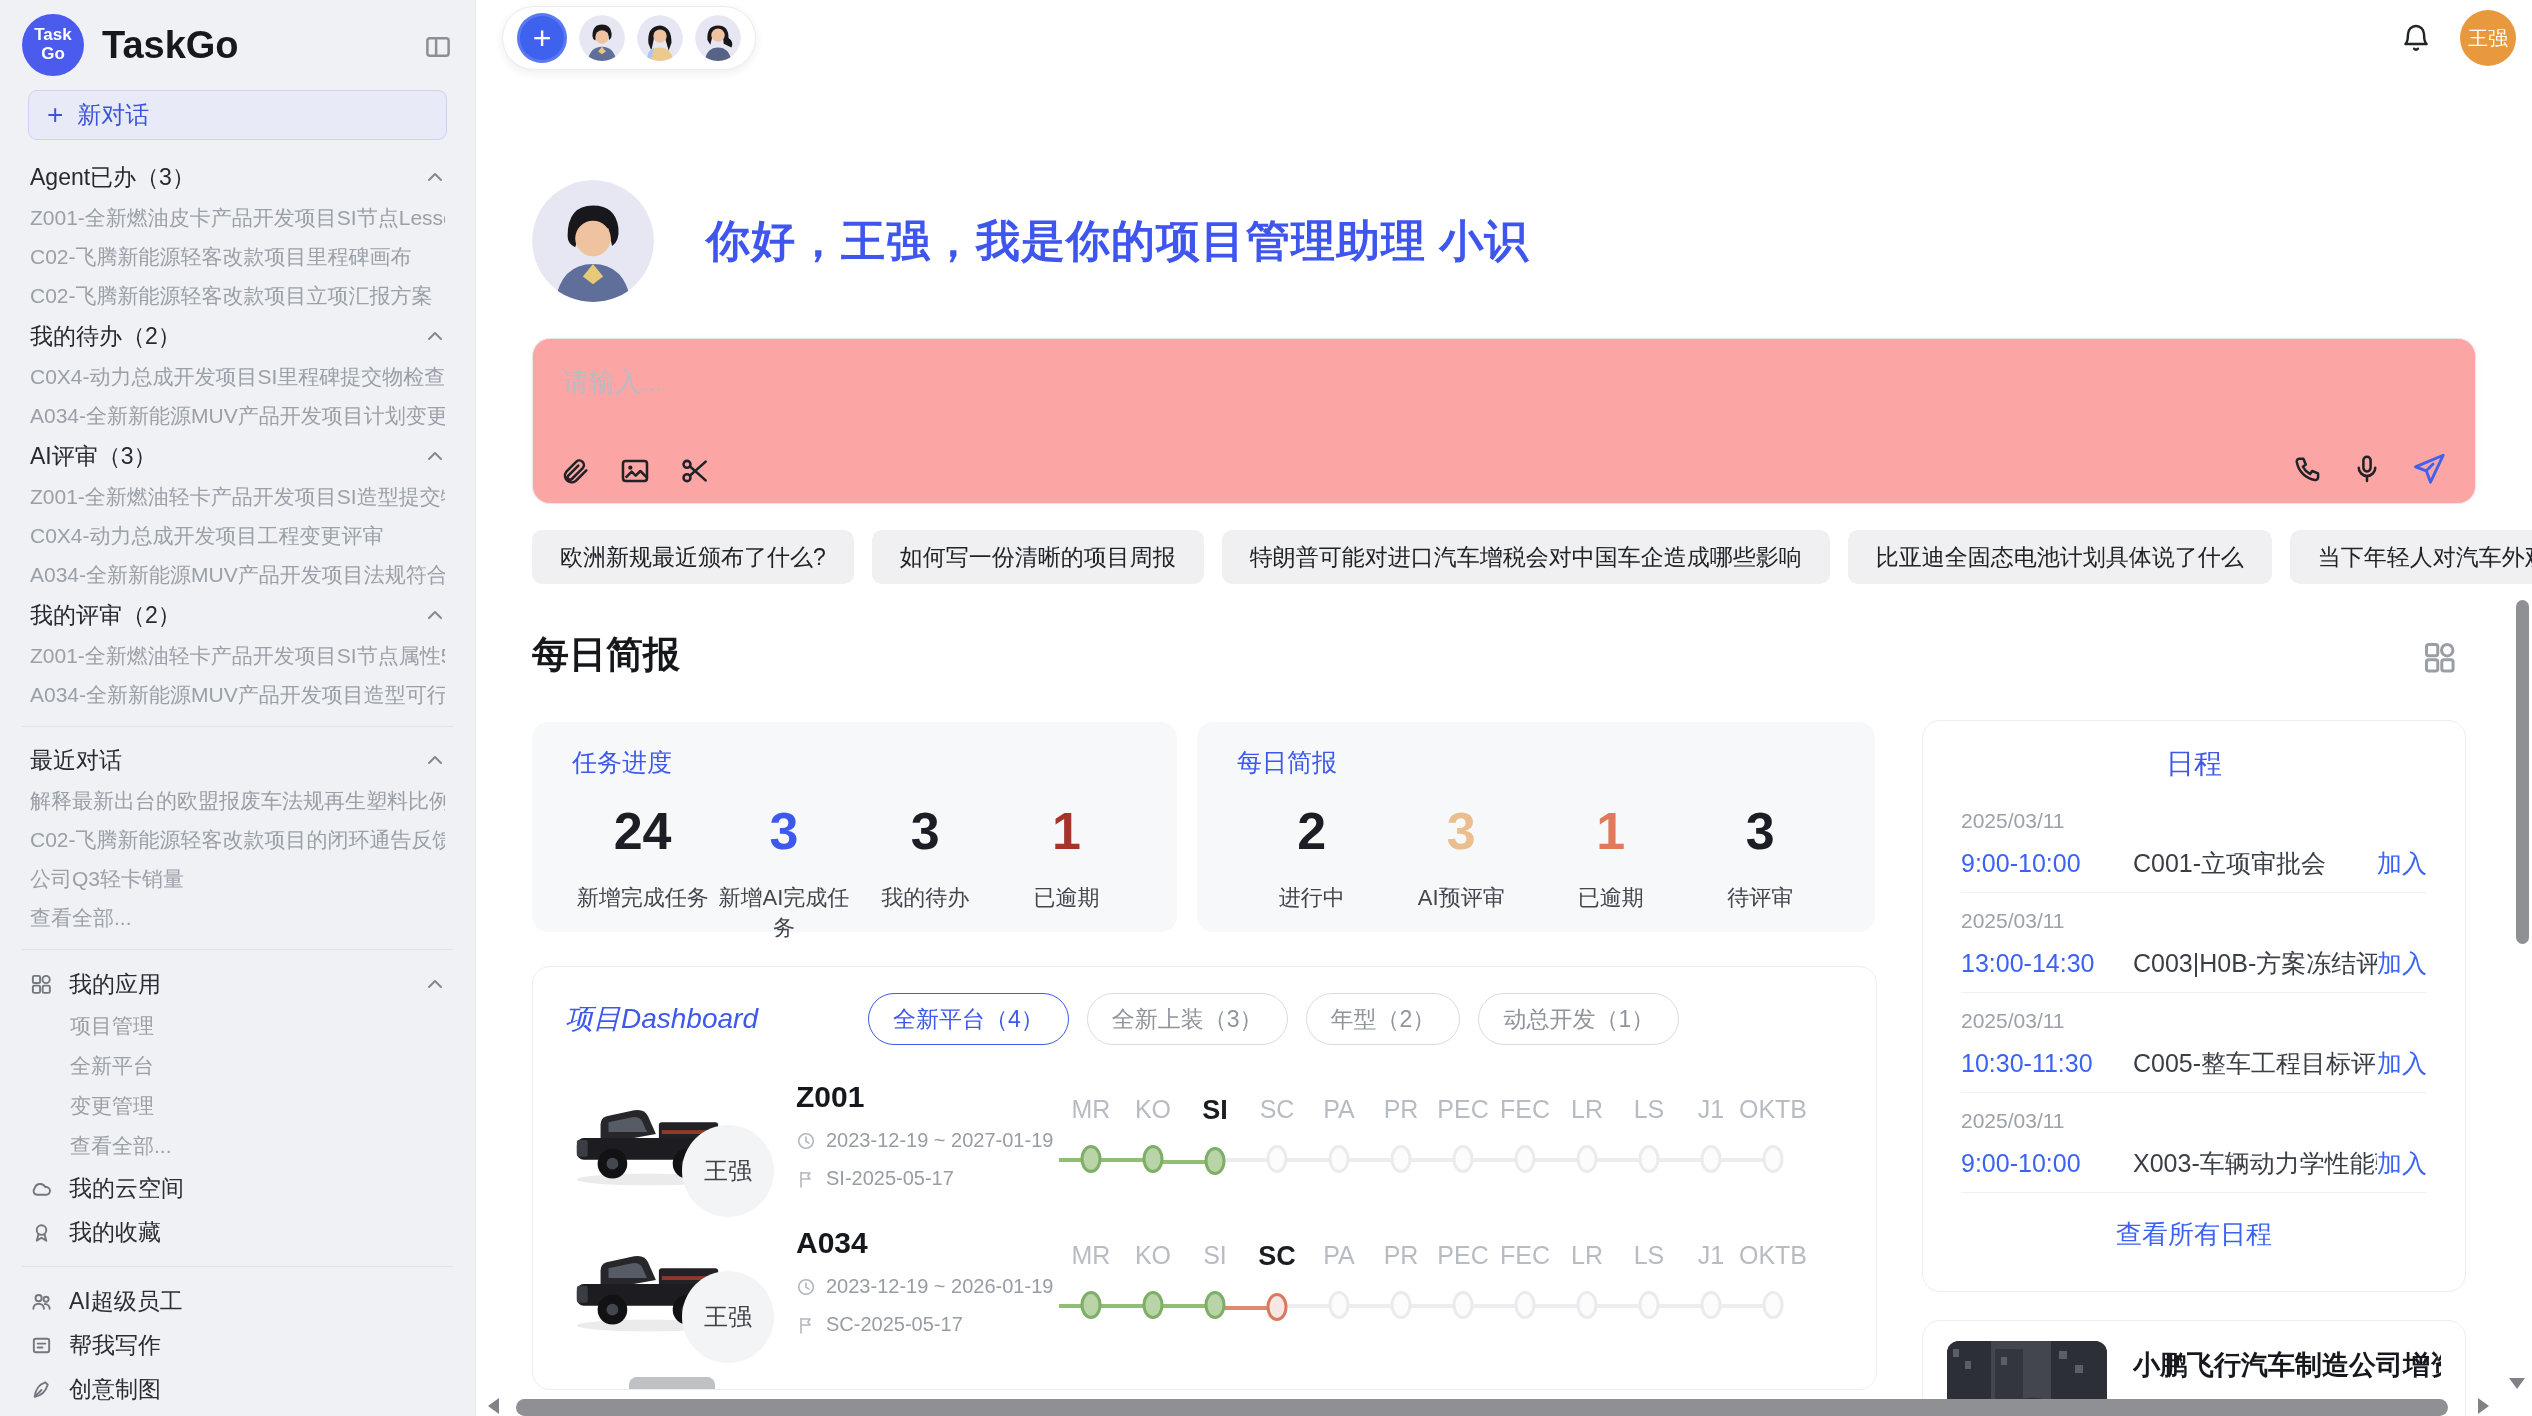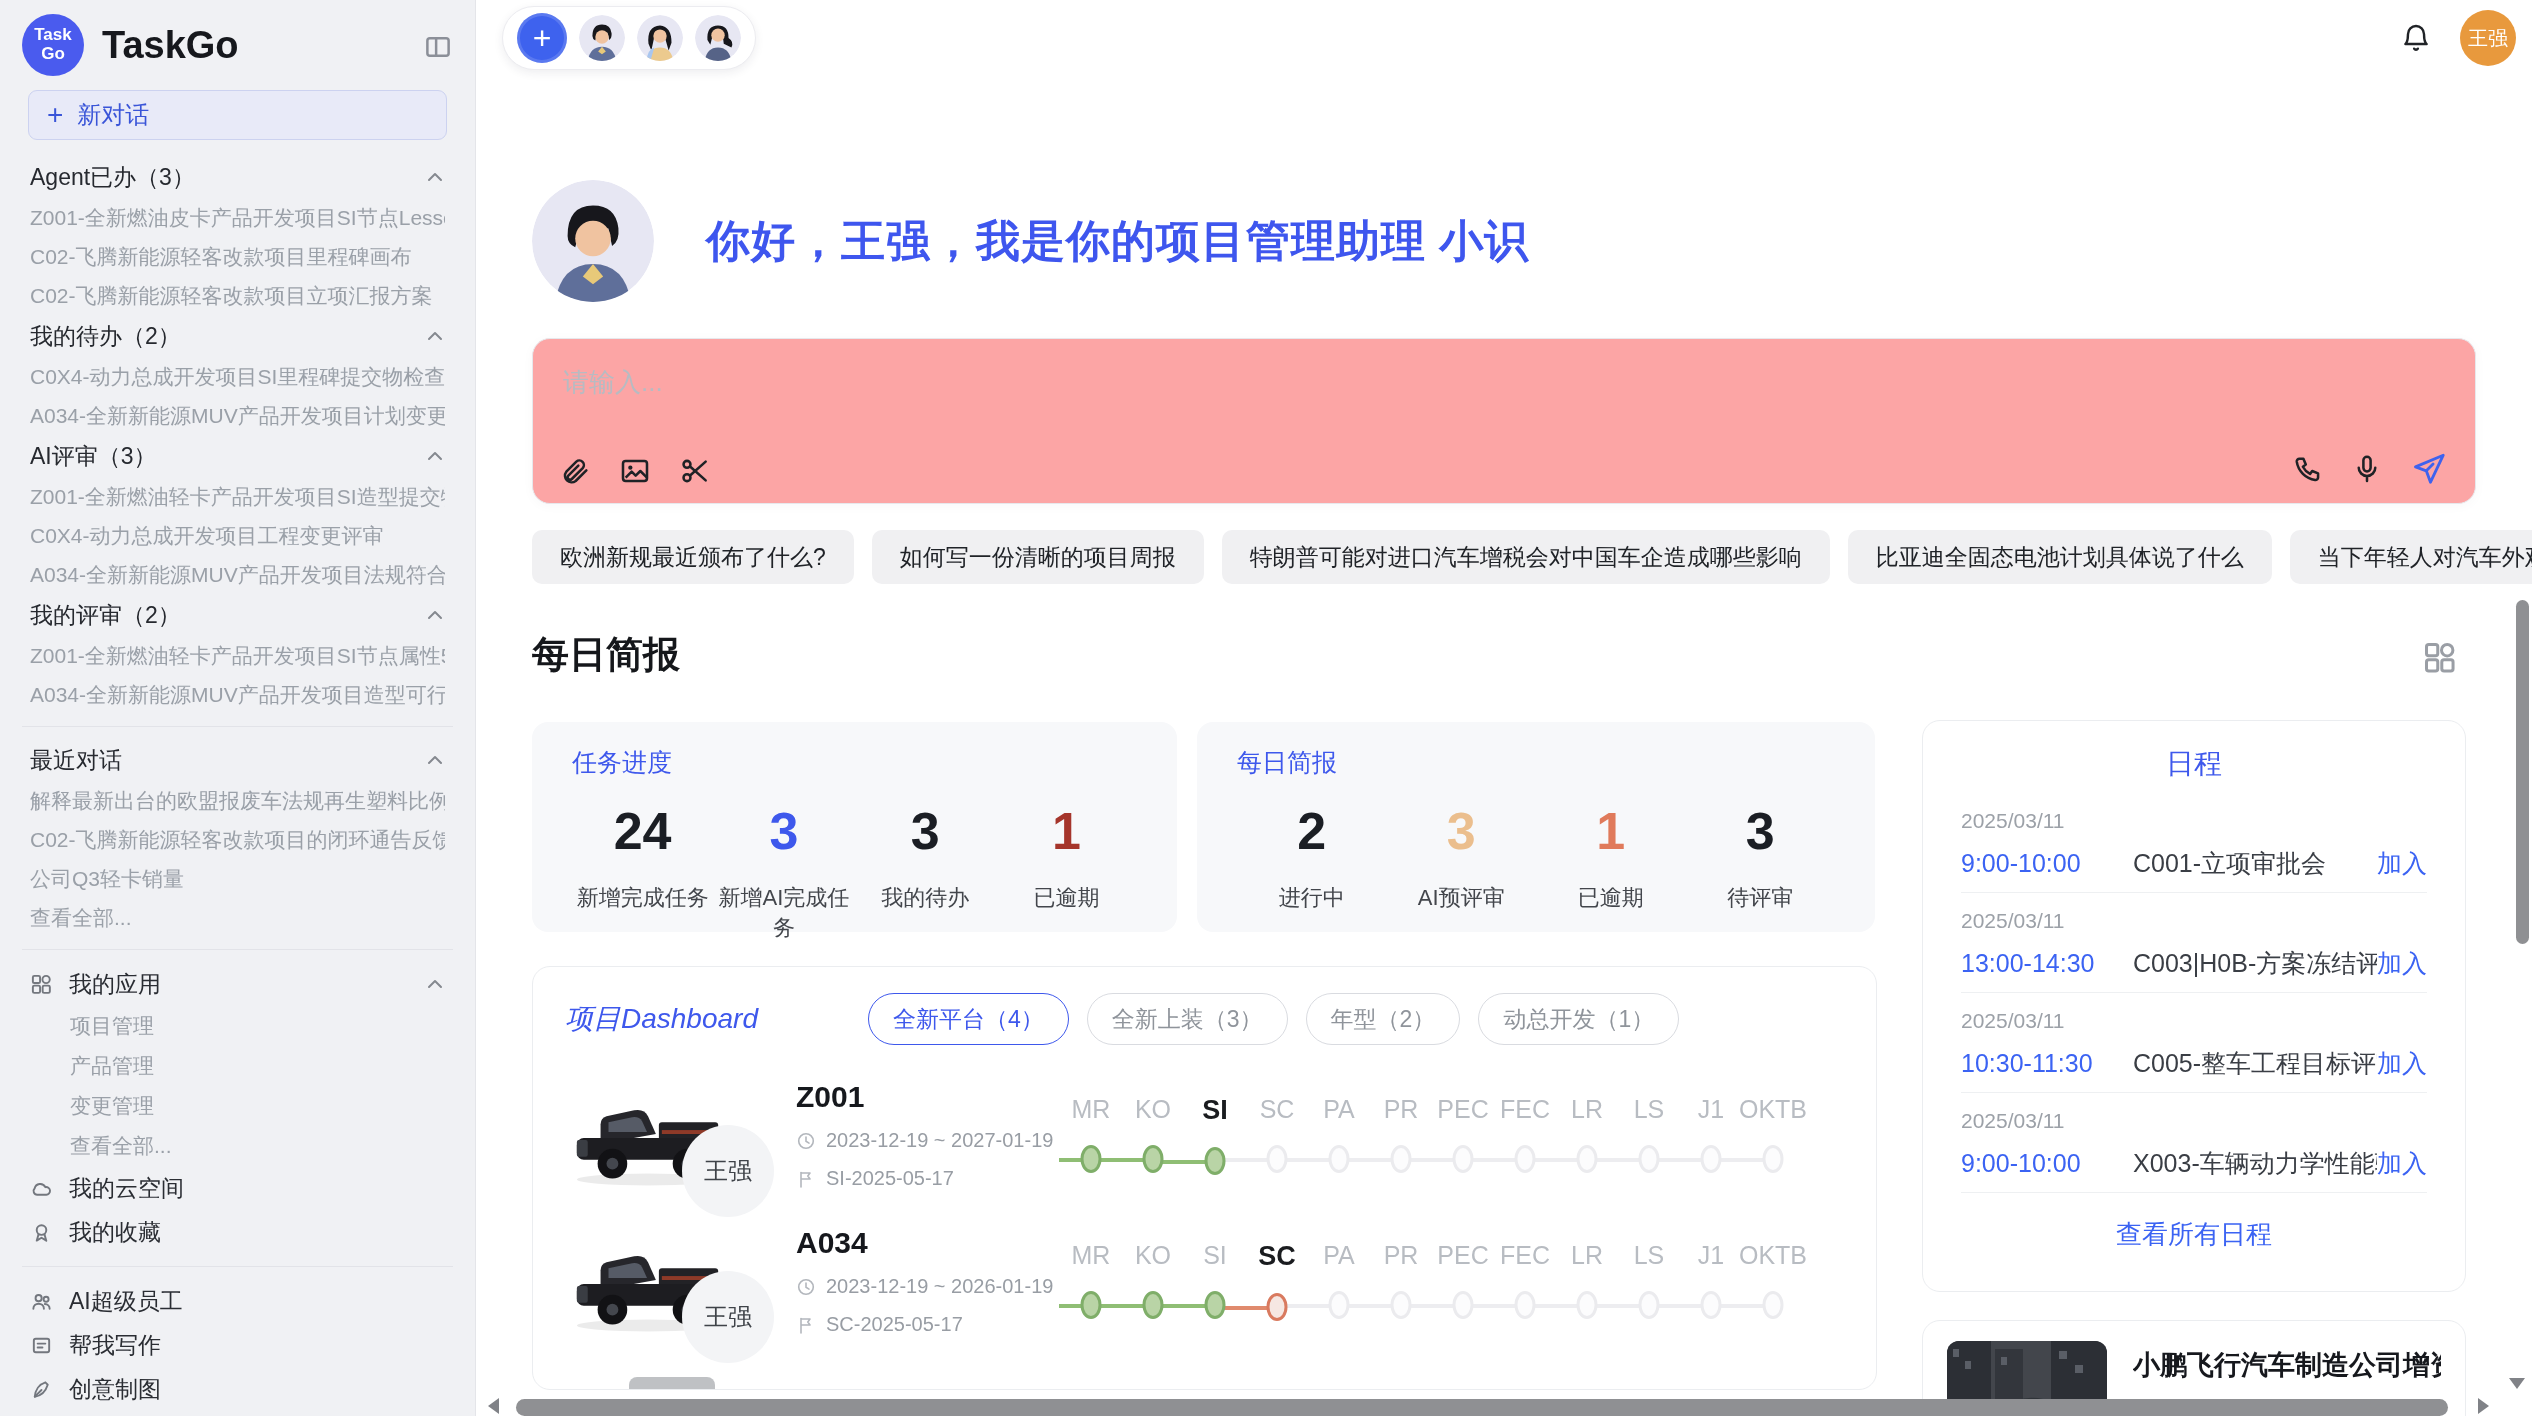--- a/index.html
+++ b/index.html
@@ -276,21 +276,21 @@
           <use href="#grid-ic"></use>
         </svg>
       <span>我的应用</span>
       <svg class="chev" viewBox="0 0 20 20">
           <use href="#chev-up"></use>
         </svg>
     </div>
     <div>
 
     <div class="sub-item">项目管理</div>
-        <div class="sub-item">产品管理</div>
+        <div class="sub-item">全新平台</div>
         <div class="sub-item">变更管理</div>
       </div>
     <div class="sub-item">查看全部...</div>
 
     <div class="app-row">
       <svg class="ic" viewBox="0 0 24 24">
           <path d="M7.5 18.5h9.5a4 4 0 1 0-1-7.9A6 6 0 0 0 4.8 12 3.8 3.8 0 0 0 7.5 18.5z" fill="none" stroke="currentColor" stroke-width="2" stroke-linejoin="round"></path>
         </svg>
       <span>我的云空间</span>
     </div>

